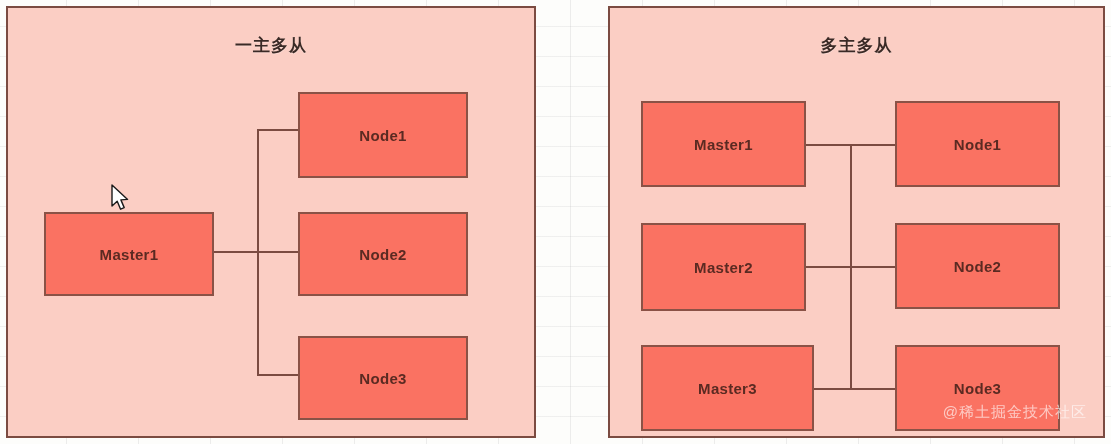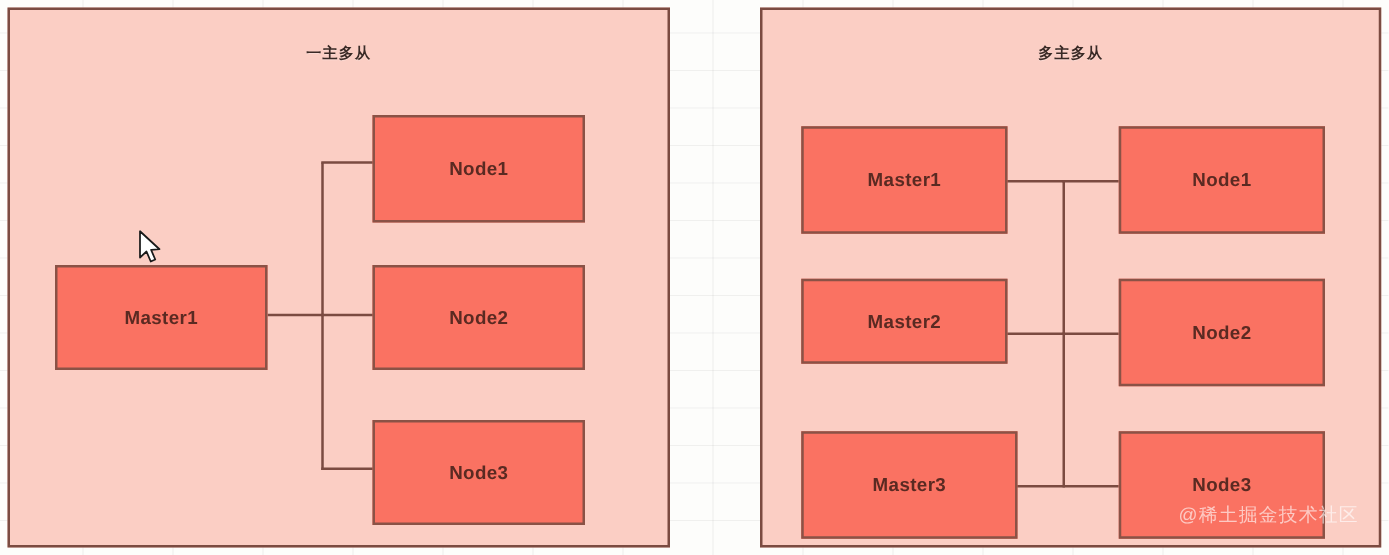--- a/index.html
+++ b/index.html
@@ -33,21 +33,21 @@
     box-sizing: border-box;
   }
   #panel-left  { left: 6px;   top: 6px; width: 530px; height: 432px; }
   #panel-right { left: 608px; top: 6px; width: 497px; height: 432px; }
 
   .panel-title {
     position: absolute;
     top: 26px;
     width: 100%;
     text-align: center;
-    font-size: 12px;
+    font-size: 17px;
     font-weight: bold;
     color: #3a2a26;
     letter-spacing: 1px;
     text-shadow: 0 1px 0 rgba(255,255,255,0.25);
   }
 
   .node-box {
     position: absolute;
     background: #fa7262;
     border: 2px solid #8a5246;
@@ -128,21 +128,21 @@
     <div class="conn h" style="left:240px; top:136px; width:45px;"></div>
 
     <div class="conn h" style="left:195px; top:258px; width:47px;"></div>
     <div class="conn h" style="left:240px; top:258px; width:45px;"></div>
 
     <div class="conn h" style="left:195px; top:380px; width:47px;"></div>
     <div class="conn h" style="left:240px; top:380px; width:45px;"></div>
 
     <div class="node-box" style="left:31px; top:93px; width:165px; height:86px;">Master1</div>
 
-    <div class="node-box" style="left:31px; top:215px; width:165px; height:68px;">Master2</div>
+    <div class="node-box" style="left:31px; top:215px; width:165px; height:88px;">Master2</div>
 
     <div class="node-box" style="left:31px; top:337px; width:173px; height:86px;">Master3</div>
 
     <div class="node-box" style="left:285px; top:93px; width:165px; height:86px;">Node1</div>
 
     <div class="node-box" style="left:285px; top:215px; width:165px; height:86px;">Node2</div>
 
     <div class="node-box" style="left:285px; top:337px; width:165px; height:86px;">Node3</div>
 
     <div class="watermark">@稀土掘金技术社区</div>

